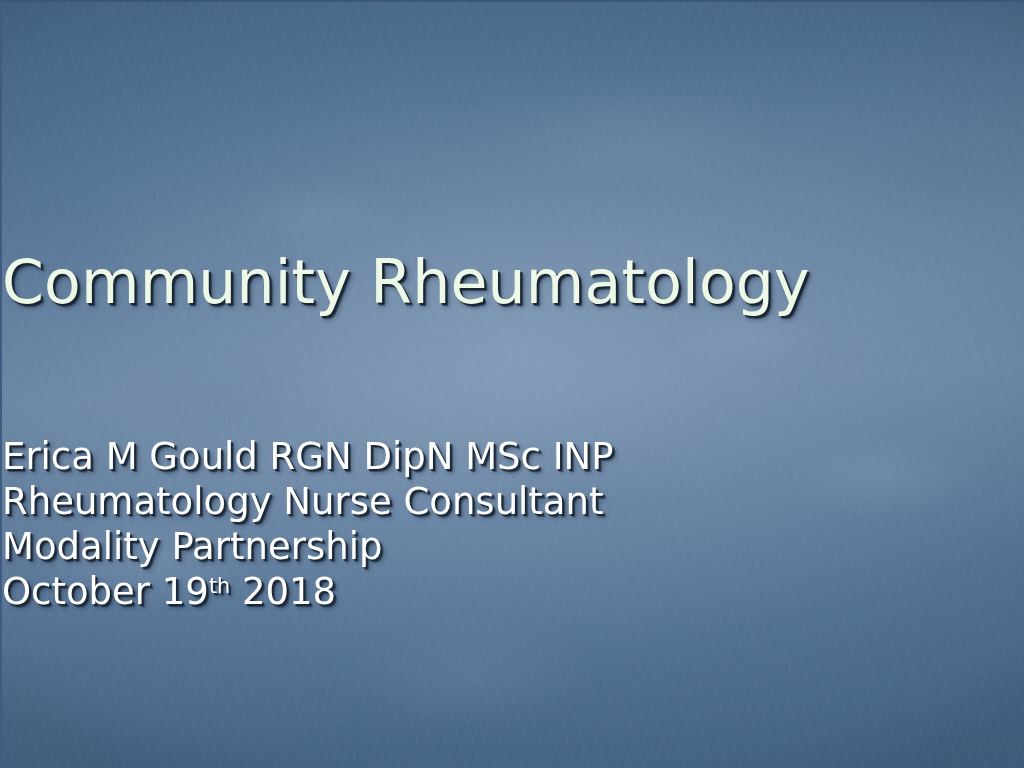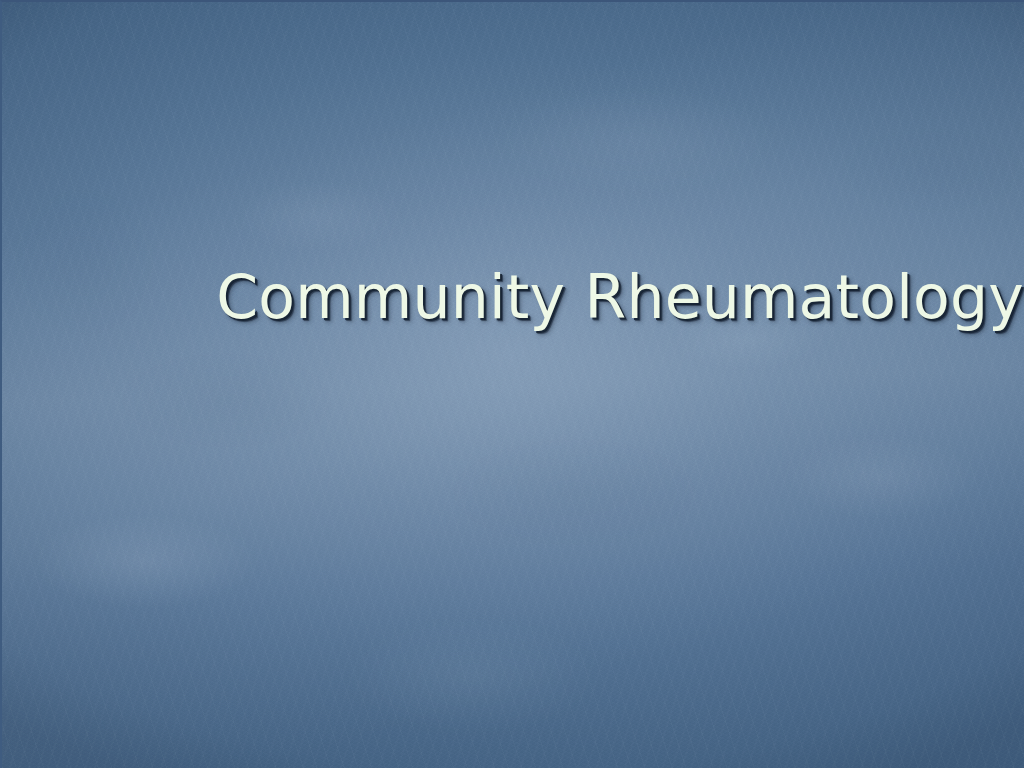--- a/index.html
+++ b/index.html
@@ -106,22 +106,21 @@
       rgba(200,216,230,0.20) 52%,
       rgba(186,204,220,0.10) 64%,
       rgba(0,0,0,0) 80%,
       rgba(0,0,0,0) 100%);
   }
 
   
   .content {
     position: absolute;
     inset: 0;
-    text-align: right;
-    margin-top: 15px;
+    text-align: left;
   }
 
   #title-text {
     position: absolute;
     left: 0;
     right: 0;
     top: 248px;
     font-size: 60px;
     line-height: 1.08;
     font-weight: 400;
@@ -167,15 +166,21 @@
   <div class="bg-layer bg-vignette"></div>
   <div class="bg-layer bg-mottle"></div>
   <div class="bg-layer bg-streaks"></div>
   <div class="bg-layer bg-grain"></div>
   <div class="bg-layer bg-wash"></div>
 
   <div class="content">
 
     <div id="title-text">Community Rheumatology</div>
 
+    <div id="subtitle-block">
+      <div class="sub-line">Erica M Gould RGN DipN MSc INP</div>
+      <div class="sub-line">Rheumatology Nurse Consultant</div>
+      <div class="sub-line">Modality Partnership</div>
+      <div class="sub-line"><span>October 19</span><span class="ordinal-suffix">th</span><span> 2018</span></div>
+    </div>
 
   </div>
 </div>
 
 </body></html>

